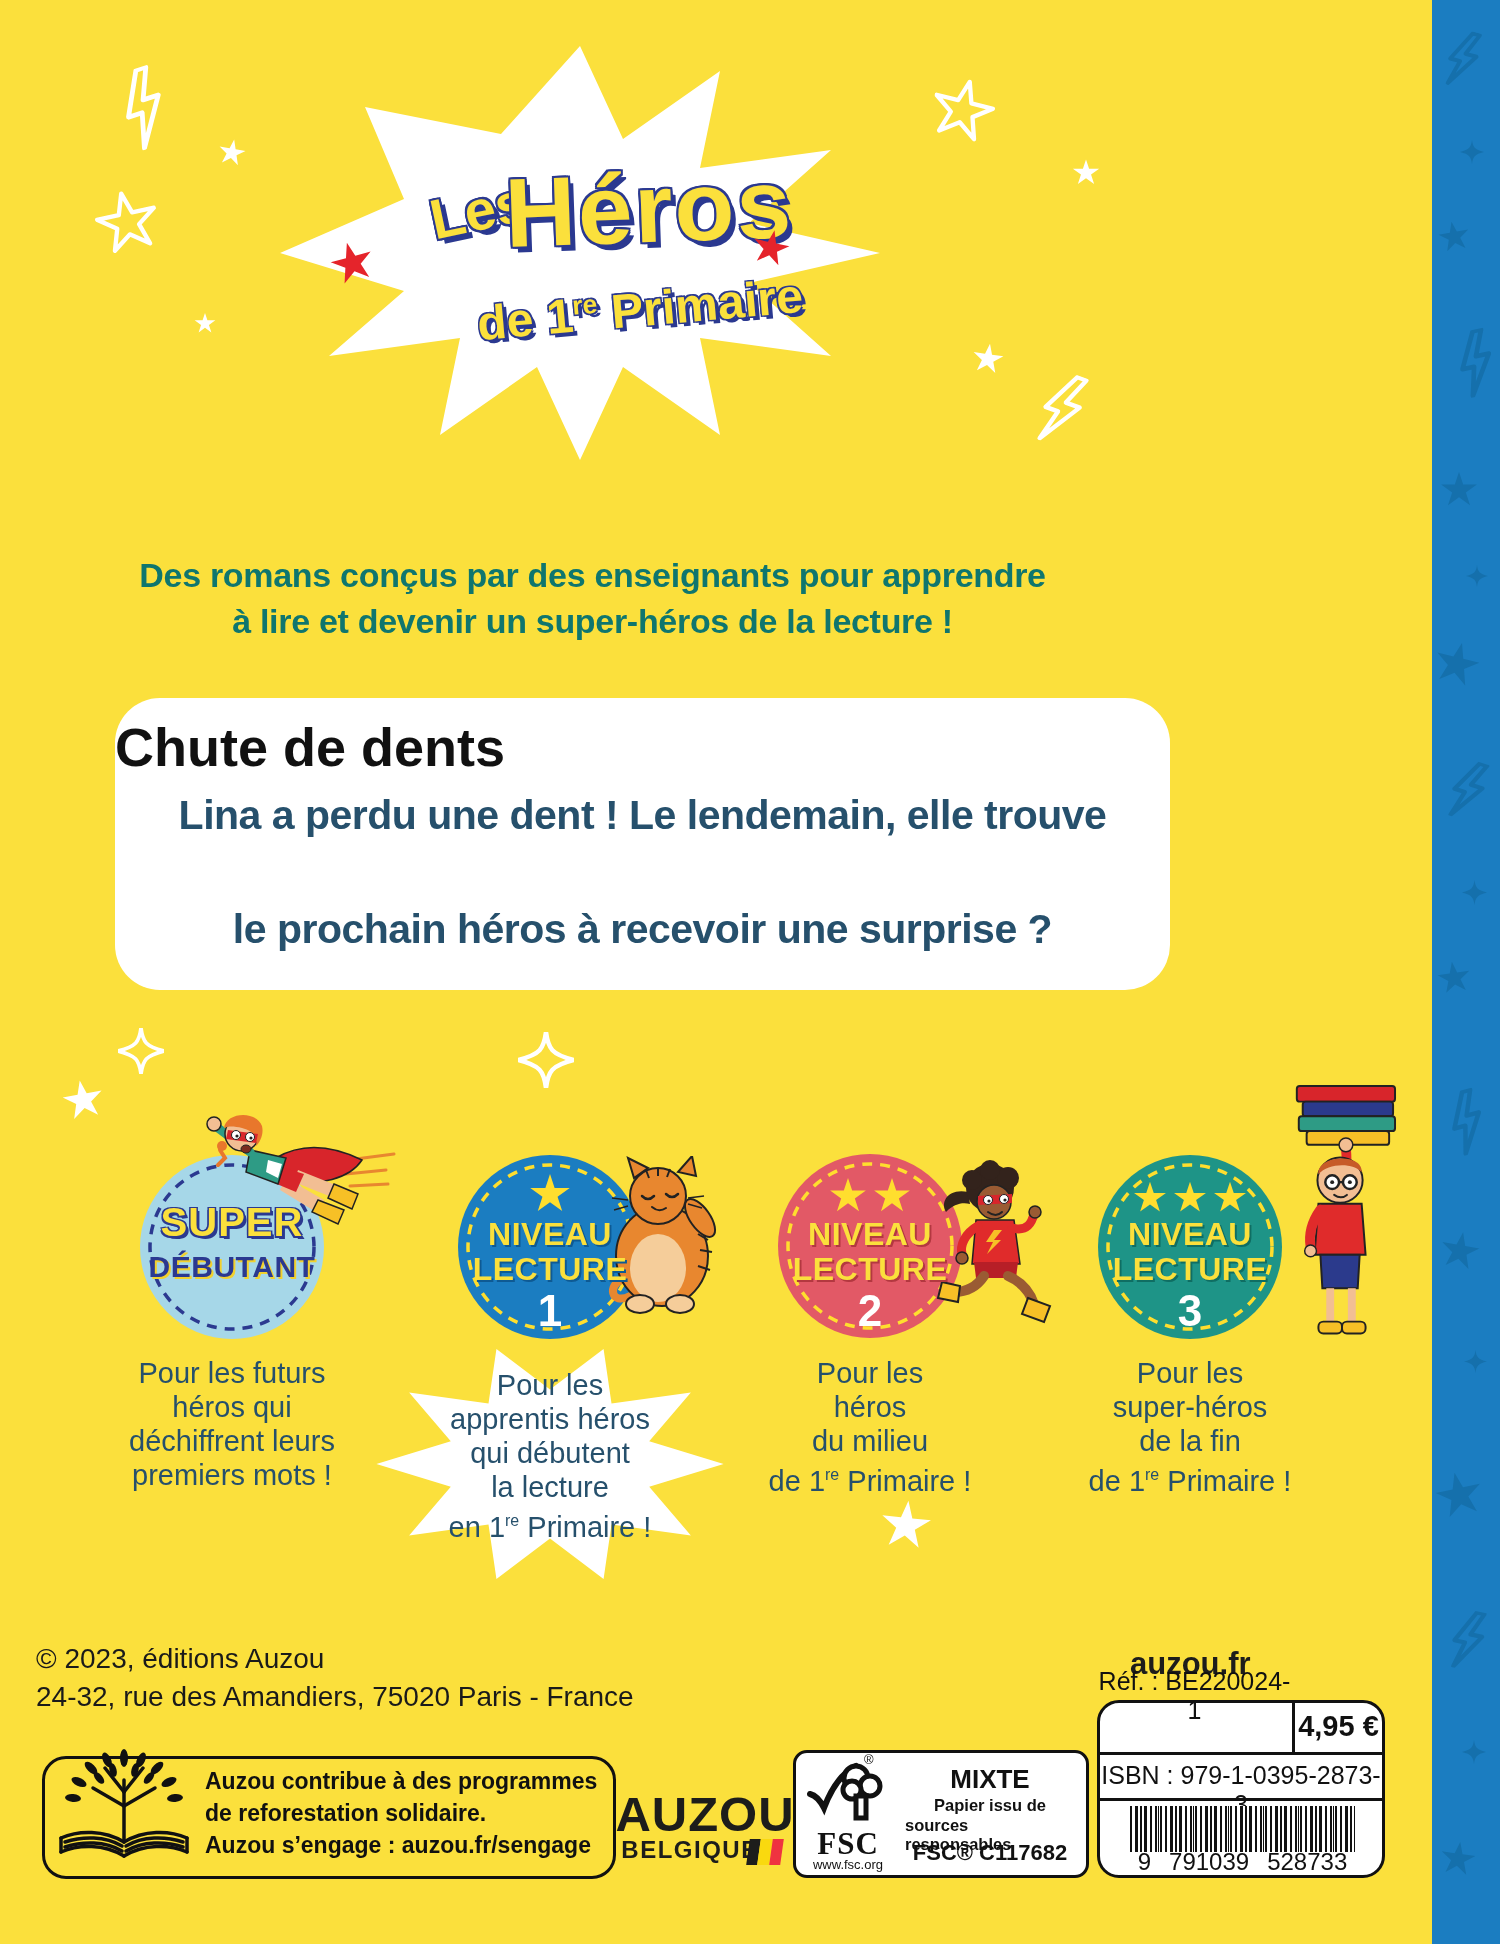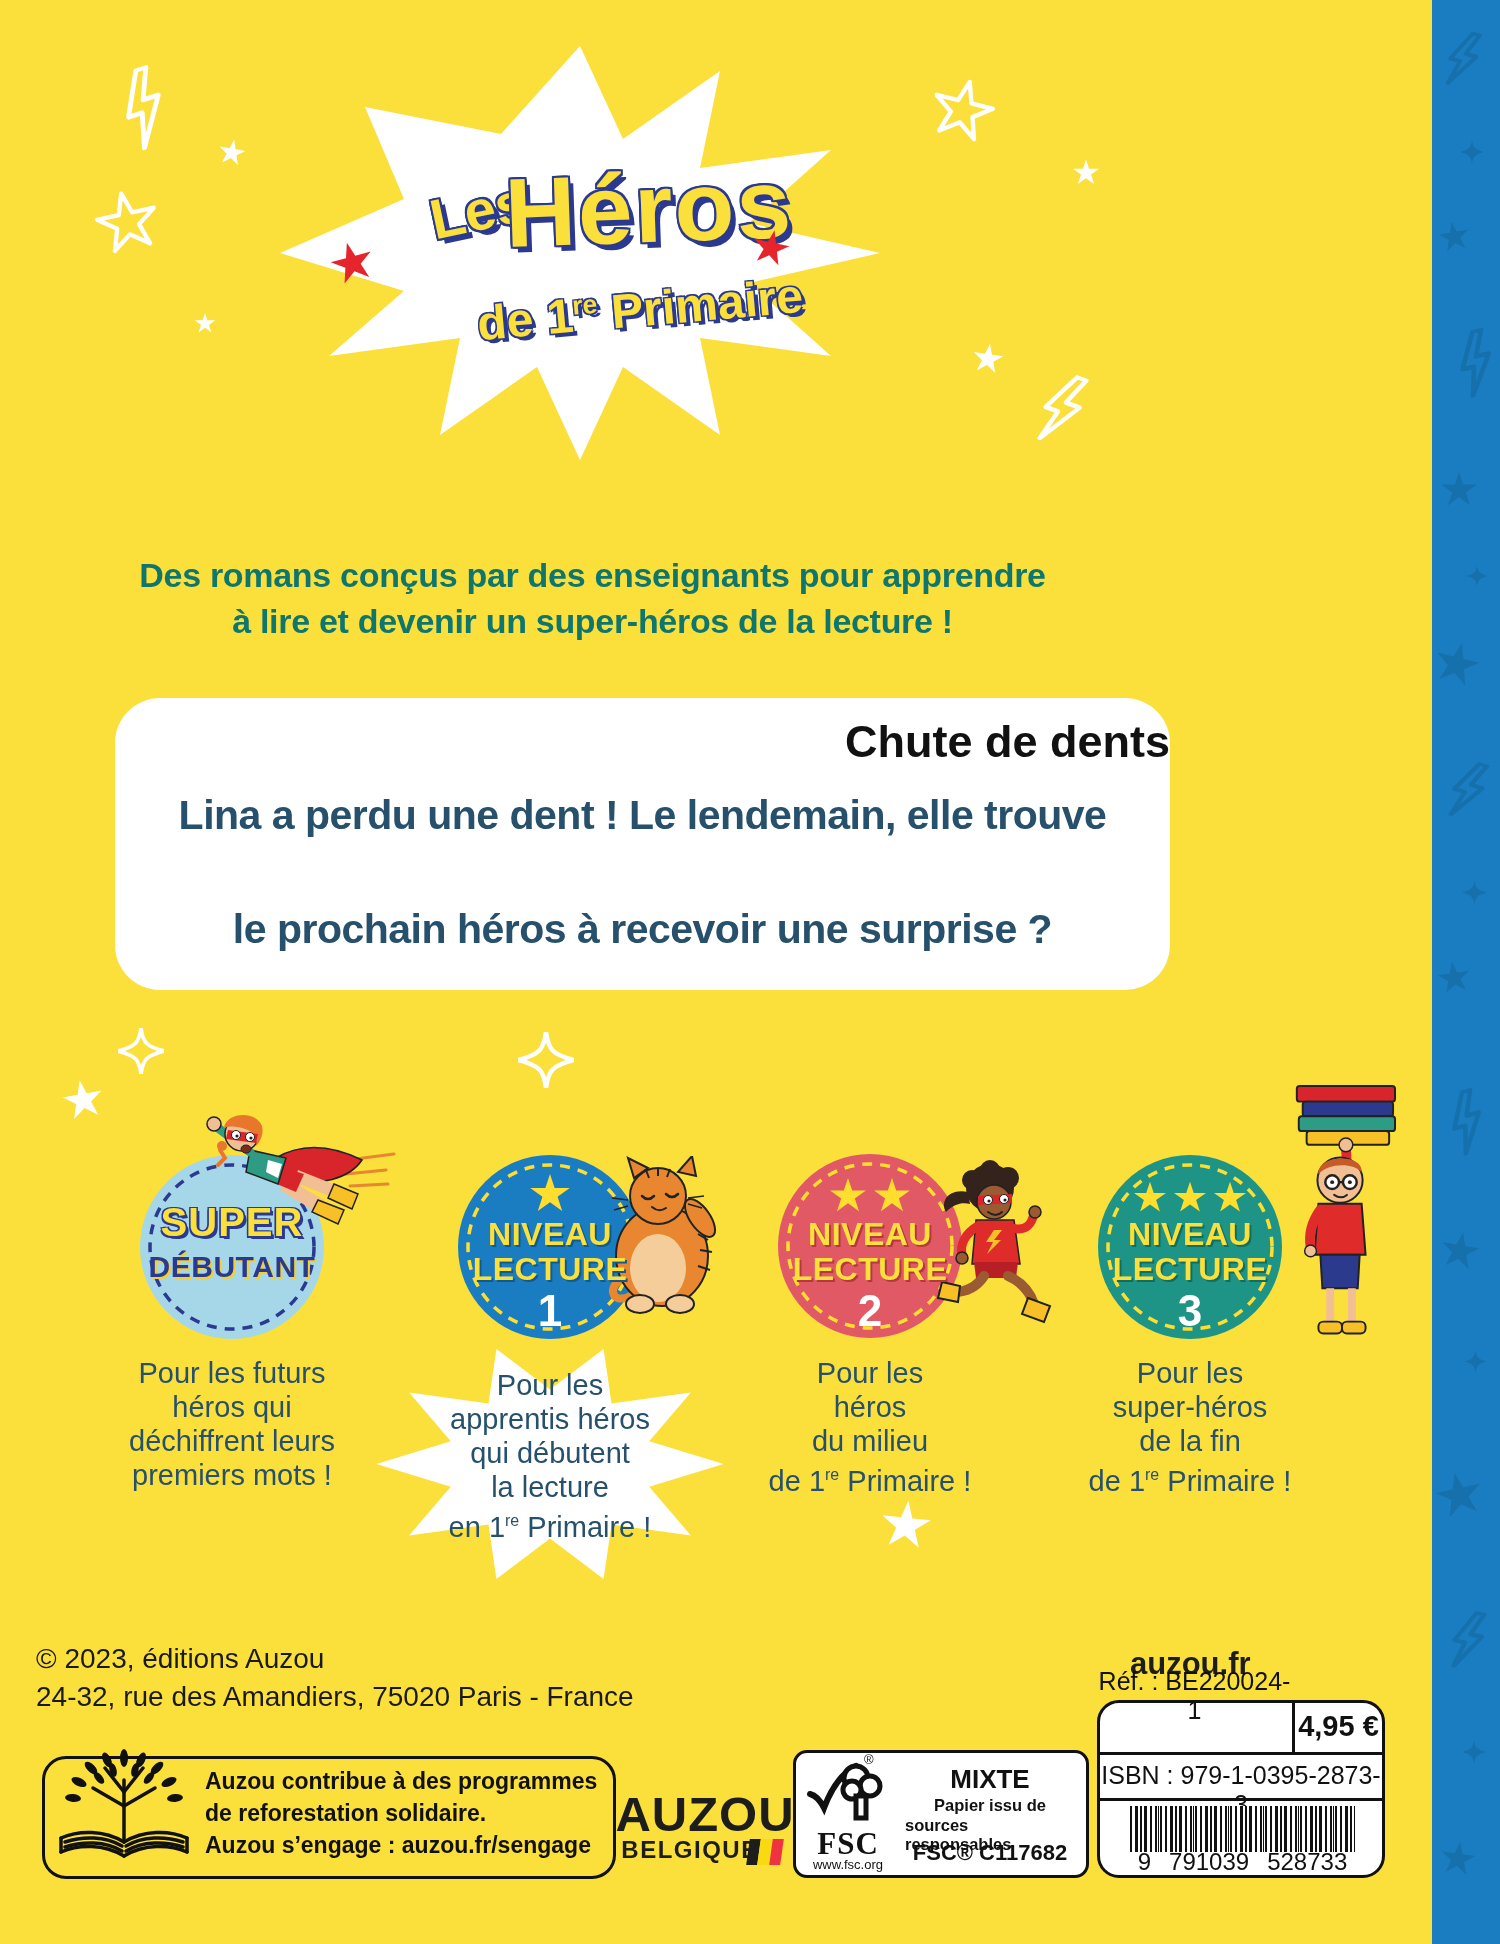--- a/index.html
+++ b/index.html
@@ -11,21 +11,21 @@
   .title-word{font-weight:bold;color:#FBE03C;
     text-shadow:-2px -2px 0 #2B3990,2px -2px 0 #2B3990,-2px 2px 0 #2B3990,2px 2px 0 #2B3990,
       0 -2px 0 #2B3990,0 2px 0 #2B3990,-2px 0 0 #2B3990,2px 0 0 #2B3990,5px 6px 0 #2B3990;}
   .title-sub{font-weight:bold;color:#FBE03C;
     text-shadow:-1.5px -1.5px 0 #2B3990,1.5px -1.5px 0 #2B3990,-1.5px 1.5px 0 #2B3990,1.5px 1.5px 0 #2B3990,4px 4px 0 #2B3990;}
   .sup{font-size:55%;vertical-align:super;}
 
   
   .tagline{width:1185px;left:0;color:#0f766e;font-weight:bold;font-size:34px;text-align:center;letter-spacing:-0.3px;}
   .syn-card{left:115px;top:698px;width:1055px;height:292px;background:#fff;border-radius:45px;}
-  .syn-title{left:115px;top:716px;width:1055px;text-align:right;font-weight:bold;font-size:45px;color:#111;}
+  .syn-title{left:115px;top:716px;width:1055px;text-align:left;font-weight:bold;font-size:54px;color:#111;}
   .syn-line{left:130px;width:1025px;text-align:center;font-weight:bold;font-size:41px;color:#26506C;letter-spacing:-0.5px;}
 
   
   .badge-label{width:200px;text-align:center;font-weight:bold;font-size:32px;color:#FBE03C;letter-spacing:0.5px;}
   .lv2 .badge-label{text-shadow:2px 2px 0 #0E5A94;}
   .lv3 .badge-label{text-shadow:2px 2px 0 #B33840;}
   .lv4 .badge-label{text-shadow:2px 2px 0 #0F6E63;}
   .badge-number{width:200px;text-align:center;font-weight:bold;font-size:44px;color:#fff;}
   .badge-stars{width:200px;display:flex;justify-content:center;gap:6px;}
   .super-line1{width:200px;text-align:center;font-weight:bold;font-size:40px;color:#FBE03C;letter-spacing:1px;

